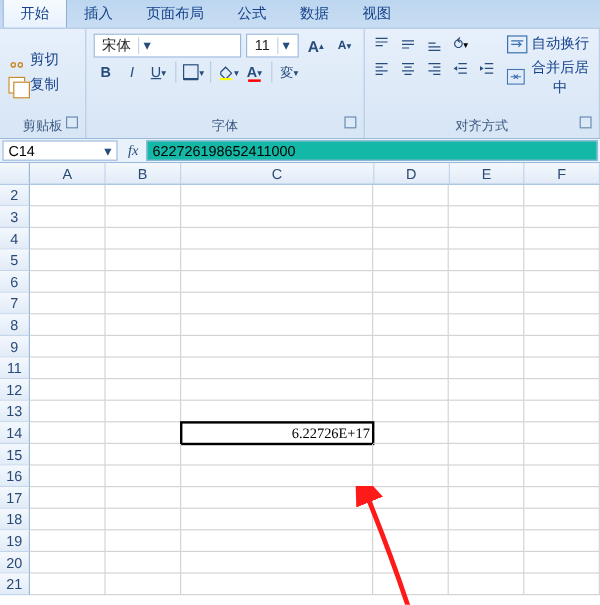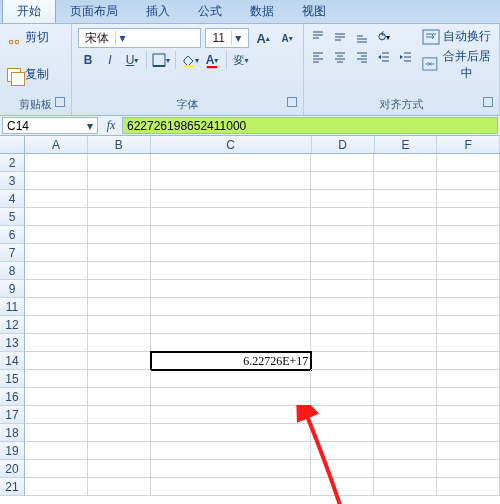--- a/index.html
+++ b/index.html
@@ -11,21 +11,21 @@
   .ribbon-tab.active { background: linear-gradient(#f6fbff,#e8f2fd); border: 1px solid #8daed4; border-bottom: none; border-radius: 3px 3px 0 0; color: #15428b; }
 
   
   .ribbon { display: flex; height: 92px; background: linear-gradient(#e7f0fb,#d7e5f5); border-bottom: 1px solid #9ab9dc; }
   .group { display: flex; flex-direction: column; justify-content: space-between; border-right: 1px solid #b8cde6; padding: 2px 4px 0; }
   .group-label { text-align: center; color: #3b5a82; font-size: 11px; padding: 2px 0 3px; position: relative; }
   .group-label .launcher { position:absolute; right:2px; top:2px; width:10px; height:10px; border:1px solid #6a8cb5; background:#dce9f7; }
   .group-body { flex: 1; display: flex; }
 
   
-  .clip-col { display:flex; flex-direction:column; justify-content:flex-start; gap:18px; padding-top:2px; }
+  .clip-col { display:flex; flex-direction:column; justify-content:flex-start; gap:2px; padding-top:2px;margin-top:12px; }
   .clip-row { display:flex; align-items:center; gap:3px; color:#15428b; padding:1px 2px; }
   .clip-row .ico { width:16px; height:16px; display:flex; align-items:center; justify-content:center; }
   .sciss svg{width:14px;height:14px;}
   .copy-ico{width:14px;height:14px;border:1px solid #c78b2a;background:#fff;position:relative;}
   .copy-ico::after{content:"";position:absolute;left:3px;top:3px;width:12px;height:12px;border:1px solid #c78b2a;background:#fff;}
   .brush-ico{width:14px;height:16px;background:linear-gradient(#f3c77a,#d49a3b);border:1px solid #a7761f;border-radius:2px 2px 0 0;position:relative;}
   .brush-ico::after{content:"";position:absolute;left:2px;top:10px;width:8px;height:5px;background:#6d4a1a;}
 
   
   .font-top { display:flex; align-items:center; gap:4px; padding:2px 2px 0; }
@@ -44,21 +44,21 @@
   .align-btn svg{width:14px;height:14px;}
   .wrap-col{display:flex;flex-direction:column;gap:3px;padding:2px 2px 0 6px;}
   .wrap-row{display:flex;align-items:center;gap:3px;color:#15428b;text-align:center;}
   .wrap-row .ico{width:18px;height:16px;}
 
   
   .fx-row { display:flex; height:20px; border-bottom:1px solid #9ab9dc; background:#e9f1fb; }
   .namebox { width:96px; background:#fff; border:1px solid #9ab9dc; margin:1px 2px; padding:0 4px; display:flex; align-items:center; justify-content:space-between; }
   .namebox .dd{color:#274d7c;}
   .fx-icon{width:22px;display:flex;align-items:center;justify-content:center;color:#274d7c;font-style:italic;font-family:Liberation Serif, serif;}
-  .formula-bar{flex:1;background:#bef264;border:1px solid #9ab9dc;margin:1px 2px 1px 0;padding:0 4px;display:flex;align-items:center;}
+  .formula-bar{flex:1;background:#14b8a6;border:1px solid #9ab9dc;margin:1px 2px 1px 0;padding:0 4px;display:flex;align-items:center;}
 
   
   .grid{position:relative;}
   .col-headers{display:flex;height:18px;background:linear-gradient(#f4f8fd,#e1ebf7);border-bottom:1px solid #9ab9dc;}
   .corner{width:28px;border-right:1px solid #9ab9dc;background:linear-gradient(#f4f8fd,#e1ebf7);}
   .colh{border-right:1px solid #c3d5eb;text-align:center;color:#2a4a76;line-height:18px;}
   .rows{height:348px;overflow:hidden;}
   .row{display:flex;height:18px;}
   .rowh{width:28px;border-right:1px solid #9ab9dc;border-bottom:1px solid #c3d5eb;background:linear-gradient(#f4f8fd,#e1ebf7);text-align:center;color:#2a4a76;line-height:18px;}
   .cell{border-right:1px solid #d4d4d4;border-bottom:1px solid #d4d4d4;height:18px;line-height:18px;padding:0 3px;}
@@ -66,22 +66,22 @@
 
   
   .arrow{position:absolute;left:230px;top:405px;pointer-events:none;}
   .arrow svg{width:120px;height:110px;}
 </style>
 </head>
 <body>
 
 <div class="ribbon-tabs">
   <div class="ribbon-tab active">开始</div>
+  <div class="ribbon-tab">插入</div>
   <div class="ribbon-tab">页面布局</div>
-  <div class="ribbon-tab">插入</div>
   <div class="ribbon-tab">公式</div>
   <div class="ribbon-tab">数据</div>
   <div class="ribbon-tab">视图</div>
 </div>
 
 <div class="ribbon">
 
   <div class="group" style="width:72px">
     <div class="group-body">
       <div class="clip-col">

